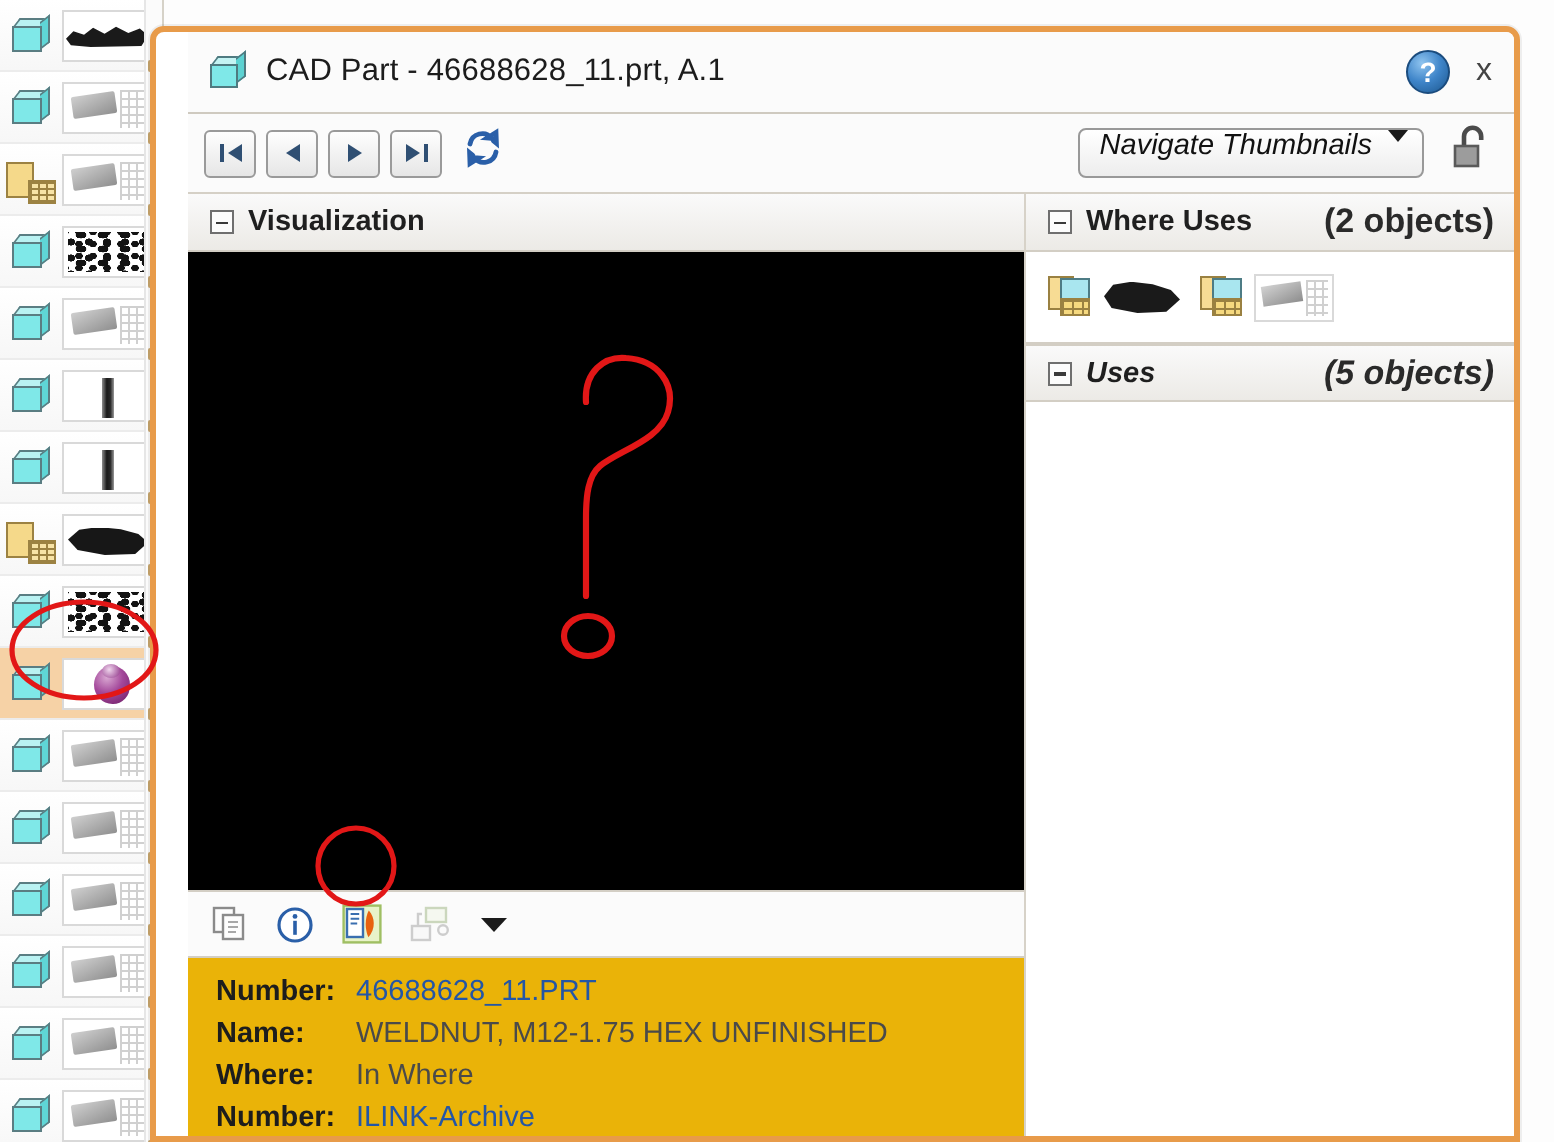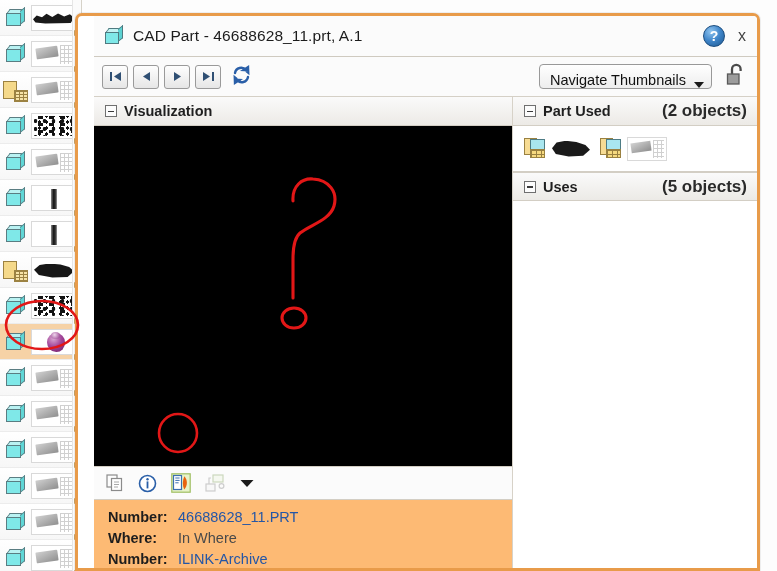--- a/index.html
+++ b/index.html
@@ -175,38 +175,38 @@
     display: flex; align-items: center; justify-content: center;
     cursor: pointer; flex: 0 0 auto;
   }
   .navbtn svg { display: block; }
   #refresh-icon { margin-left: 5px; cursor: pointer; flex: 0 0 auto; }
   #tb-spacer { flex: 1 1 auto; }
   #nav-select {
     height: 25px; min-width: 158px;
     background: linear-gradient(#ffffff, #ededed);
     border: 1px solid #999; border-radius: 4px;
-    display: flex; align-items: flex-end; justify-content: space-between;
-    padding: 0 7px 0 10px; gap: 8px; cursor: pointer; flex: 0 0 auto;
+    display: flex; align-items: flex-start; justify-content: space-between;
+    padding: 0 7px 0 10px; gap: 8px; cursor: pointer; flex: 0 0 auto; font-style: italic;
   }
   #nav-select-label { font-size: 14.5px; color: #111; white-space: nowrap; }
   .caret { width: 0; height: 0; border-left: 5px solid transparent; border-right: 5px solid transparent; border-top: 6px solid #1a1a1a; }
   #lock-icon { margin-left: 9px; cursor: pointer; flex: 0 0 auto; }
 
   
   #body { display: flex; height: 475px; background: #ffffff; }
   #left-pane { width: 419px; border-right: 1px solid #d7d2c8; display: flex; flex-direction: column; }
   #right-pane { flex: 1 1 auto; display: flex; flex-direction: column; background: #ffffff; }
 
   .section-head {
     height: 29px; background: linear-gradient(#fafafa, #eceae6);
     border-bottom: 1px solid #d3cec4;
     display: flex; align-items: center; padding: 0 10px 0 11px;
   }
-  .section-head.sub { border-top: 1px solid #d3cec4; }
+  .section-head.sub { border-top: 1px solid #d3cec4; font-style: italic; }
   .collapse-box {
     width: 12px; height: 12px; border: 1px solid #6f6f6f; background: #fcfcfc;
     position: relative; margin-right: 7px; cursor: pointer; flex: 0 0 auto;
   }
   .collapse-box::before {
     content: ""; position: absolute; left: 2px; top: 4.5px; width: 6px; height: 1.6px; background: #3a3a3a;
   }
   .section-title { font-size: 14.5px; font-weight: bold; color: #1f1f1f; }
   .section-count { margin-left: auto; font-size: 17px; font-weight: bold; color: #2a2a2a; }
 
@@ -216,21 +216,21 @@
 
   
   #viz-toolbar {
     height: 34px; background: #fbfbfb; border-top: 1px solid #d3cec4; border-bottom: 1px solid #d3cec4;
     display: flex; align-items: center; gap: 14px; padding: 0 12px;
     position: relative;
   }
   .vt-icon { cursor: pointer; display: flex; align-items: center; }
 
   
-  #details { padding: 9px 0 0 14px; background: #fdba74; flex: 0 0 auto; }
+  #details { padding: 9px 0 0 14px; background: #eab308; flex: 0 0 auto; }
   .detail-row { display: flex; align-items: baseline; height: 21px; }
   .detail-key { width: 70px; font-size: 14.5px; font-weight: bold; color: #1d1d1d; flex: 0 0 auto; }
   .detail-val { font-size: 14.5px; color: #4a4a4a; }
   .detail-val.link { color: #2456a6; }
 
   
   #where-used-items { height: 46px; background: #ffffff; border-bottom: 1px solid #d3cec4; display: flex; align-items: center; gap: 9px; padding: 0 11px; }
   .wu-entry { display: flex; align-items: center; gap: 4px; cursor: pointer; }
   .wu-folder { width: 23px; height: 21px; position: relative; flex: 0 0 auto; }
   .wu-folder .back { position: absolute; left: 0; top: 0; width: 13px; height: 17px; background: #f7dc94; border: 1.2px solid #9a8141; }
@@ -509,34 +509,38 @@
               </svg>
           </span>
         </div>
 
         <div id="details">
             <div class="detail-row">
               <span class="detail-key">Number:</span>
               <span class="detail-val link">46688628_11.PRT</span>
             </div>
             <div class="detail-row">
+              <span class="detail-key">Name:</span>
+              <span class="detail-val">WELDNUT, M12-1.75 HEX UNFINISHED</span>
+            </div>
+            <div class="detail-row">
               <span class="detail-key">Where:</span>
               <span class="detail-val">In Where</span>
             </div>
             <div class="detail-row">
               <span class="detail-key">Number:</span>
               <span class="detail-val link">ILINK-Archive</span>
             </div>
           </div>
       </div>
 
       <div id="right-pane">
         <div class="section-head">
           <span class="collapse-box"></span>
-          <span class="section-title">Part Used</span>
+          <span class="section-title">Where Uses</span>
           <span class="section-count">(2 objects)</span>
         </div>
         <div id="where-used-items">
             <span class="wu-entry">
               <span class="wu-folder">
                 <span class="back"></span>
                 <span class="win"></span>
                 <span class="grid"></span>
               </span>
               <span class="wu-thumb dark"></span>

